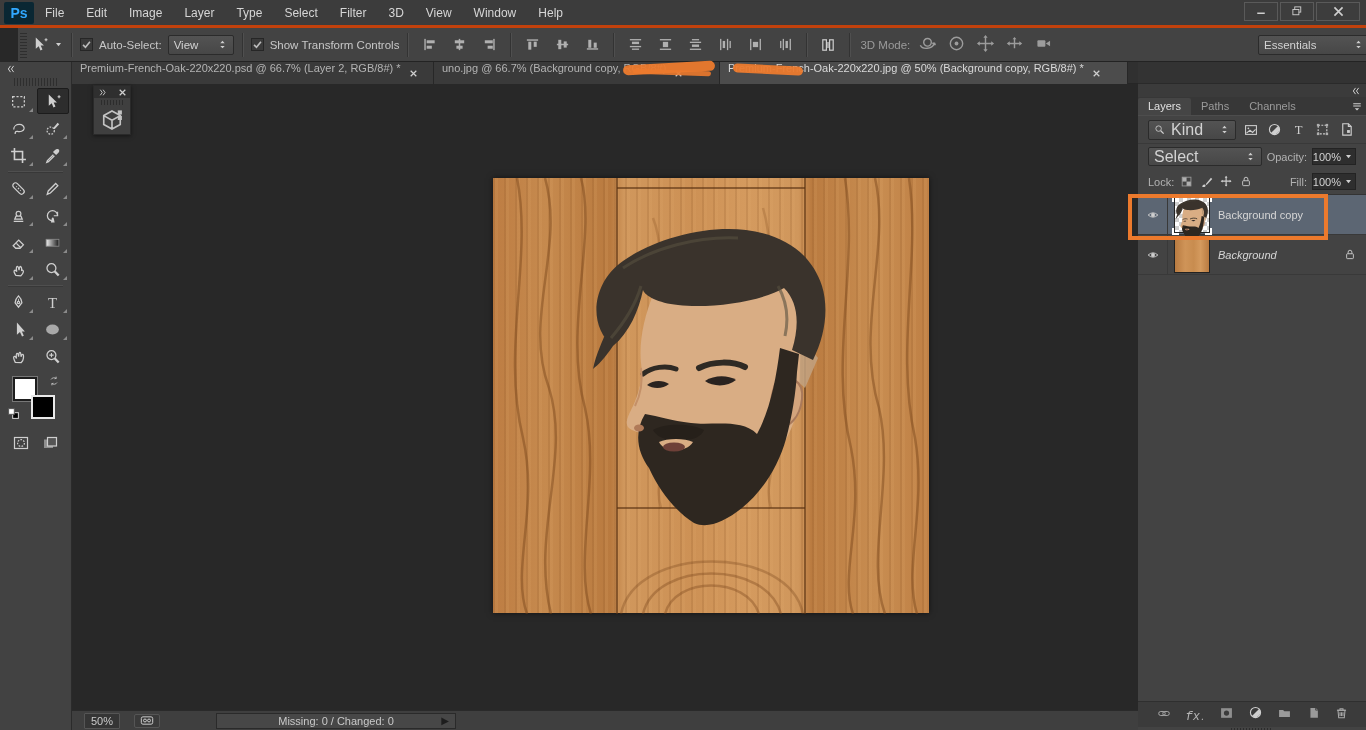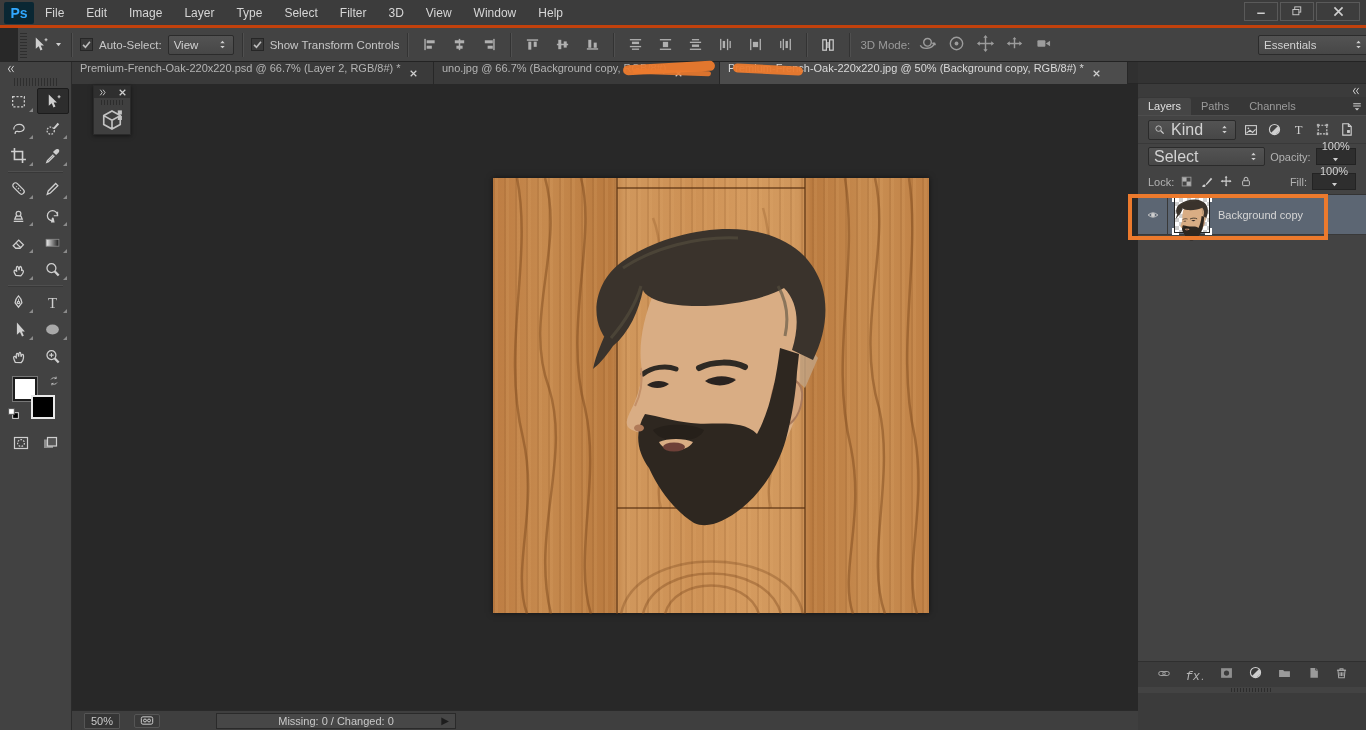--- a/index.html
+++ b/index.html
@@ -121,21 +121,21 @@
   .panel-body { background:#434343; border-top:1px solid #4d4d4d; }
   .row { display:flex; align-items:center; padding:0 10px; position:relative; }
   .row.kind { height:27px; gap:5px; }
   .kind-select { width:96px; }
   .filter-ico { width:21px; display:flex; justify-content:center; }
   .row.blend { height:26px; gap:5px; border-top:1px solid #393939; }
   .blend-select { width:128px; height:19px; }
   .small-label { font-size:11px; color:#b2b2b2; }
   .value-box { width:44px; height:17px; background:#2e2e2e; border:1px solid #232323;
                display:flex; align-items:center; justify-content:flex-end; gap:3px;
-               font-size:11px; color:#d2d2d2; padding:0 2px;flex-direction:column; }
+               font-size:11px; color:#d2d2d2; padding:0 2px; }
   .row.lock { height:26px; gap:6px; border-bottom:1px solid #333; }
   .lock-ico { display:flex; }
   .fill-right { margin-left:auto; display:flex; align-items:center; gap:5px; }
 
   .layer-row { height:40px; display:flex; align-items:center; border-bottom:1px solid #393939;
                font-size:11px; color:#d6d6d6; position:relative; }
   .layer-row.selected { background:#5c6673; }
   .eye-cell { width:30px; align-self:stretch; display:flex; align-items:center;
               justify-content:center; border-right:1px solid #393939; }
   .thumb { width:36px; height:36px; margin:0 8px 0 6px; border:1px solid #222; position:relative;
@@ -944,20 +944,40 @@
           <svg viewBox="95 40 245 320">
               <use href="#head-art"></use>
             </svg>
           <i class="corner tl"></i>
             <i class="corner tr"></i>
             <i class="corner bl"></i>
             <i class="corner br"></i>
         </div>
         <span class="layer-name">Background copy</span>
       </div>
+      <div class="layer-row">
+        <div class="eye-cell">
+            <span class="ico">
+              <svg width="16" height="12" viewBox="0 0 16 16" fill="none" stroke="#cfcfcf" stroke-width="1.2">
+                <path d="M1.5 8 Q8 2.2 14.5 8 Q8 13.8 1.5 8 Z"></path>
+                <circle cx="8" cy="8" r="2.6" fill="#cfcfcf" stroke="none"></circle>
+              </svg>
+            </span>
+          </div>
+        <div class="thumb wood"></div>
+        <span class="layer-name italic">Background</span>
+        <span class="layer-lock">
+            <span class="ico">
+              <svg width="12" height="13" viewBox="0 0 16 16" fill="none" stroke="#cfcfcf" stroke-width="1.2">
+                <rect x="3.5" y="7" width="9" height="6.5" rx="1"></rect>
+                <path d="M5.5 7 V4.8 a2.5 2.5 0 0 1 5 0 V7"></path>
+              </svg>
+            </span>
+          </span>
+      </div>
       <div class="layers-empty"></div>
 
       <div class="dock-bottom">
         <span><span class="ico">
               <svg width="18" height="13" viewBox="0 0 16 16" fill="none" stroke="#a8a8a8" stroke-width="1.2">
                 <rect x="1.5" y="5.5" width="8" height="5" rx="2.5"></rect>
                 <rect x="6.5" y="5.5" width="8" height="5" rx="2.5"></rect>
               </svg>
             </span></span>
         <span><span class="ico">

